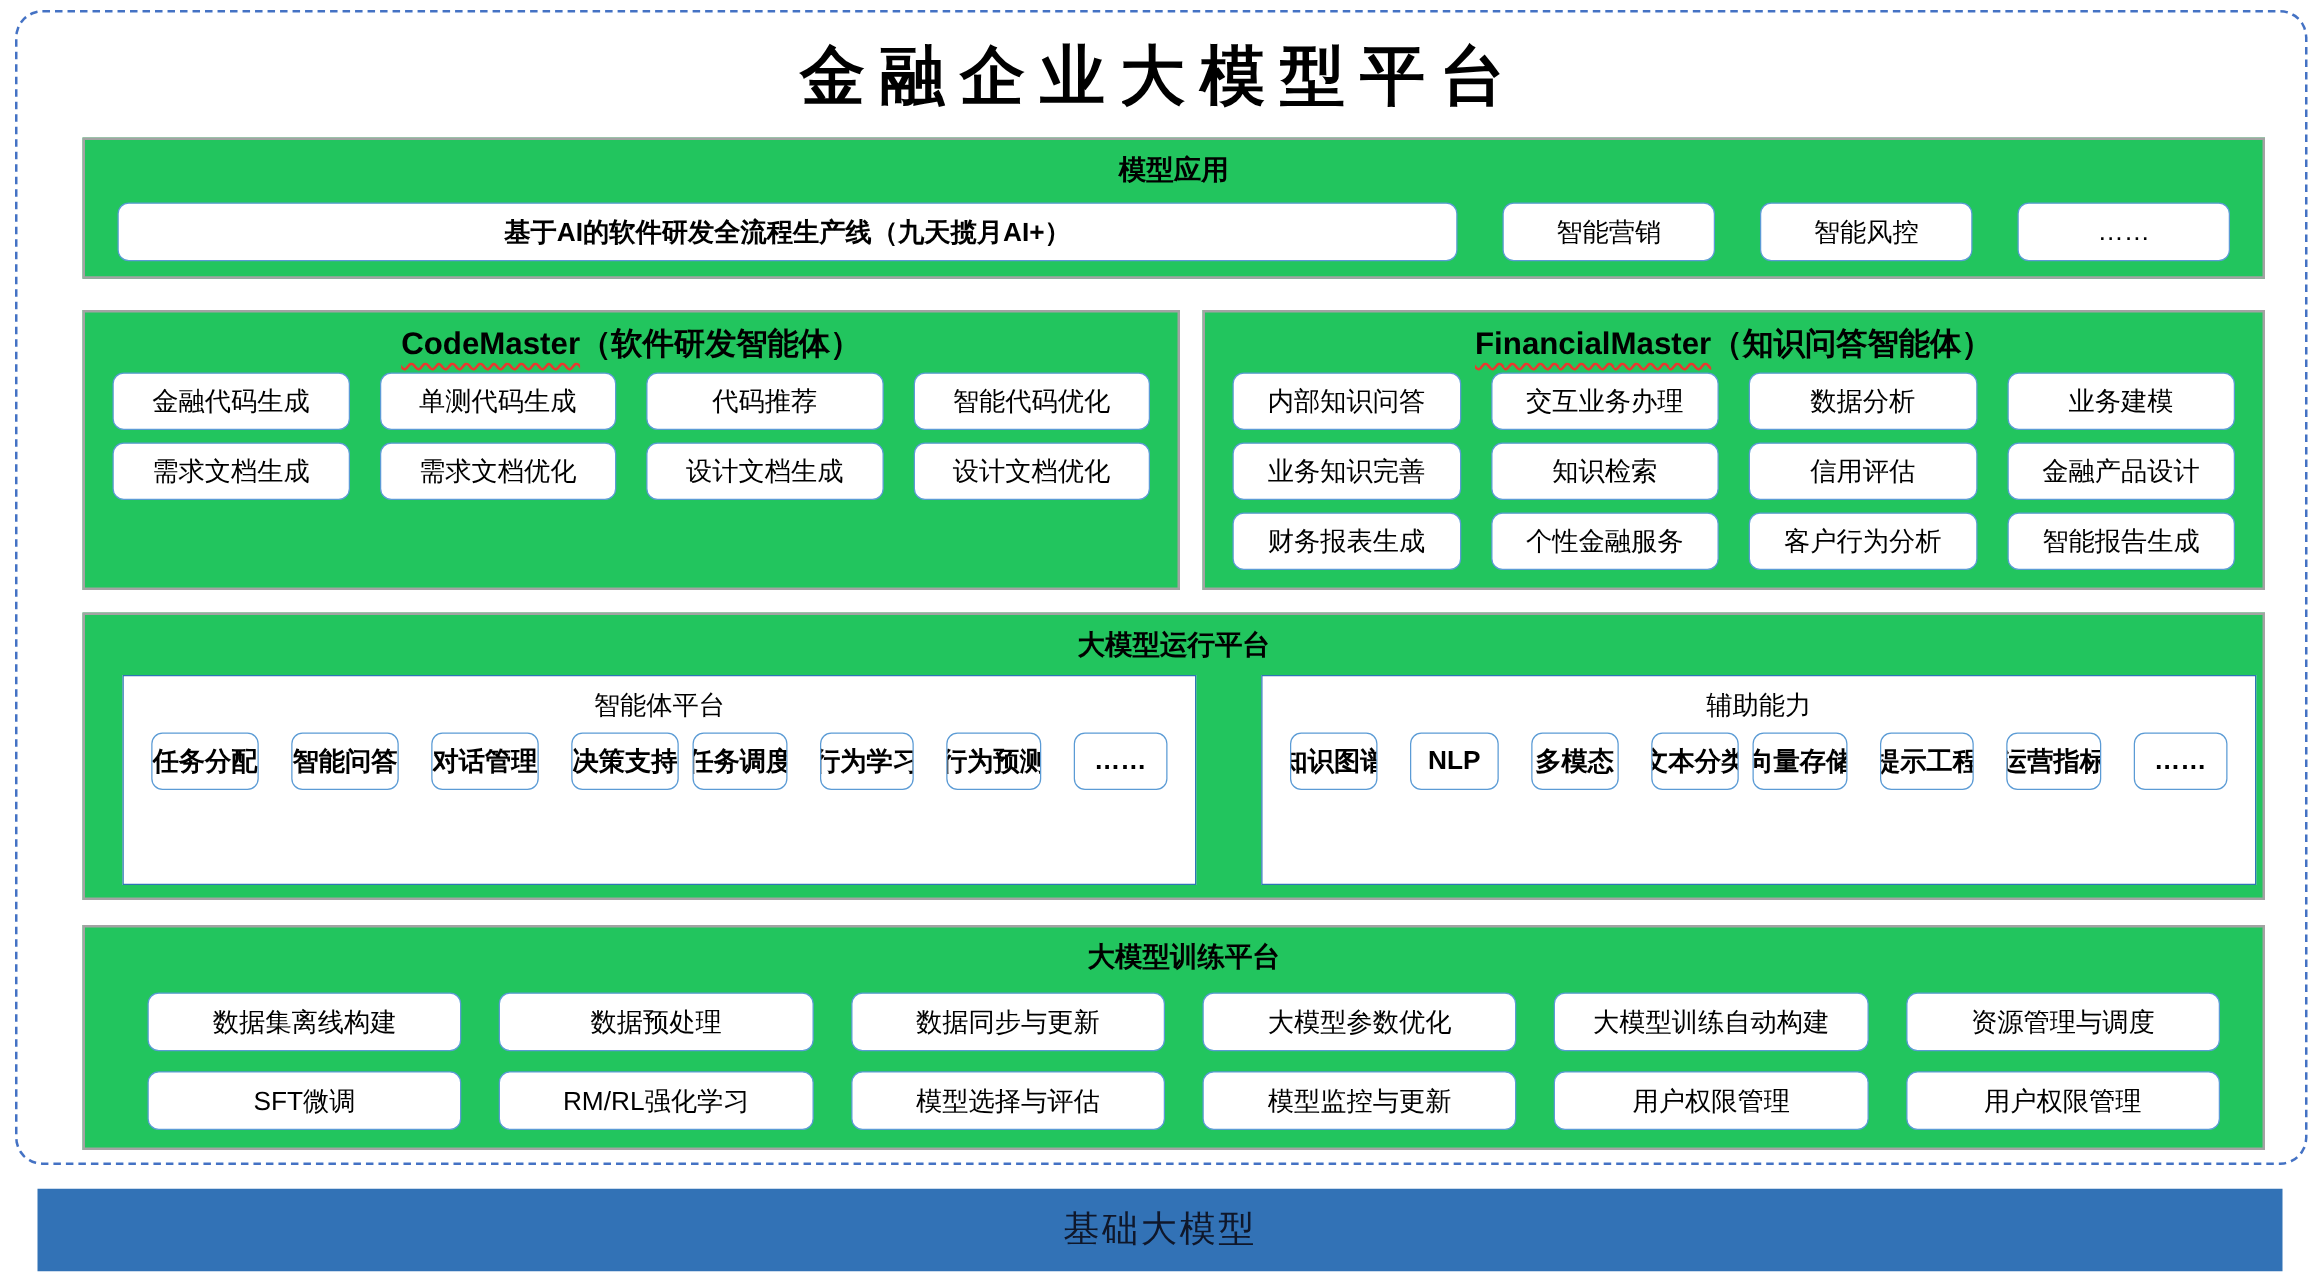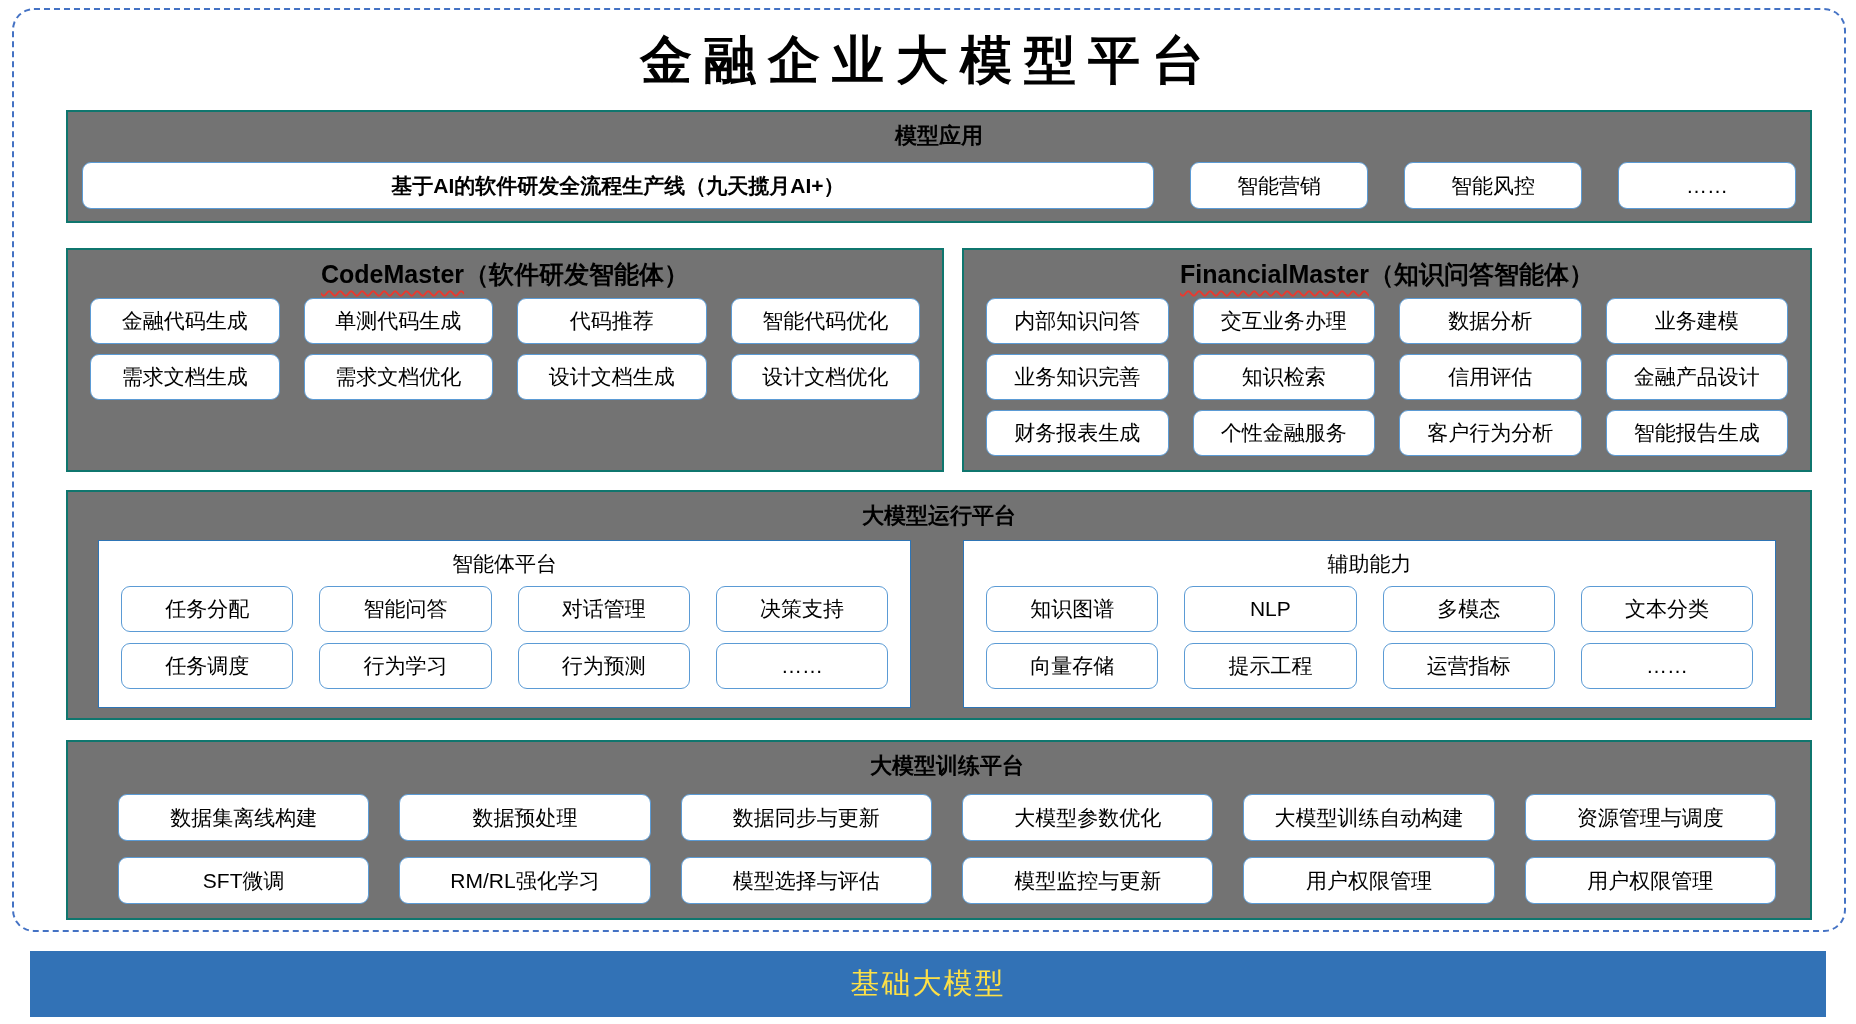--- a/index.html
+++ b/index.html
@@ -7,61 +7,61 @@
   body { font-family:"Liberation Sans", sans-serif; color:#000; }
   .page { position:relative; width:1856px; height:1024px; background:#fff; overflow:hidden; }
 
   .outer-frame { position:absolute; left:12px; top:8px; width:1834px; height:924px;
                  border:2px dashed #4472C4; border-radius:22px; }
 
   .main-title { position:absolute; left:0; right:0; top:26px; text-align:center;
                 font-family:"Liberation Serif", serif; font-weight:700; font-size:52px;
                 letter-spacing:12px; }
 
-  .panel { position:absolute; border:2px solid #0f766e; background:#737373; }
+  .panel { position:absolute; border:2px solid #a3a3a3; background:#22c55e; }
   .panel-header { text-align:center; font-weight:700; font-size:22px; margin-top:9px; }
   .agent-header { text-align:center; font-weight:700; font-size:25px; margin-top:8px; white-space:nowrap; }
   .wavy { text-decoration-line:underline; text-decoration-style:wavy;
           text-decoration-color:#E8392F; text-decoration-thickness:2px; text-underline-offset:7px; }
 
   .box { border:1.5px solid #5B9BD5; border-radius:9px; background:#fff;
          display:flex; align-items:center; justify-content:center;
          font-size:21px; height:46px; white-space:nowrap; overflow:hidden; }
   .bold { font-weight:700; }
 
   
   .s1 { left:66px; top:110px; width:1746px; height:113px; }
-  .s1-row { display:flex; gap:36px; margin:11px 14px 0; }
+  .s1-row { display:flex; gap:36px; margin:11px 26px 0; }
   .s1-big { width:1072px; height:47px; font-size:21px; }
   .s1-sm  { flex:1; height:47px; }
 
   
   .s-code { left:66px;  top:248px; width:878px; height:224px; }
   .s-fin  { left:962px; top:248px; width:850px; height:224px; }
   .agent-grid { display:flex; flex-direction:column; gap:10px; margin:7px 22px 0; }
   .grid-row { display:flex; gap:24px; }
   .grid-row .box { flex:1; }
 
   
   .s-run { left:66px; top:490px; width:1746px; height:230px; }
   .run-subs { display:flex; gap:52px; margin:9px 34px 0 30px; }
   .sub-panel { flex:1; border:1.5px solid #2E75B6; height:168px; background:#fff; }
   .sub-header { text-align:center; font-size:21px; font-weight:400; margin-top:9px; }
-  .sub-grid { display:flex; flex-direction:column; gap:11px; margin:8px 22px 0; }
+  .sub-grid { display:flex; gap:11px; margin:8px 22px 0;font-weight:bold; }
   .sub-grid .grid-row { gap:26px; }
 
   
   .s-train { left:66px; top:740px; width:1746px; height:180px;padding-left:16px; }
   .train-grid { display:flex; flex-direction:column; gap:16px; margin:13px 34px 0; }
   .train-grid .grid-row { gap:30px; }
   .train-grid .box { height:47px; }
 
   
   .footer-bar { position:absolute; left:30px; top:951px; width:1796px; height:66px;
-                background:#3272B6; color:#fde047; display:flex; align-items:center;
+                background:#3272B6; color:#0f172a; display:flex; align-items:center;
                 justify-content:center; font-size:29px; letter-spacing:2px; }
 </style>
 </head>
 <body>
 
 <div class="page">
   <div class="outer-frame"></div>
 
   <div class="main-title">金融企业大模型平台</div>
 

